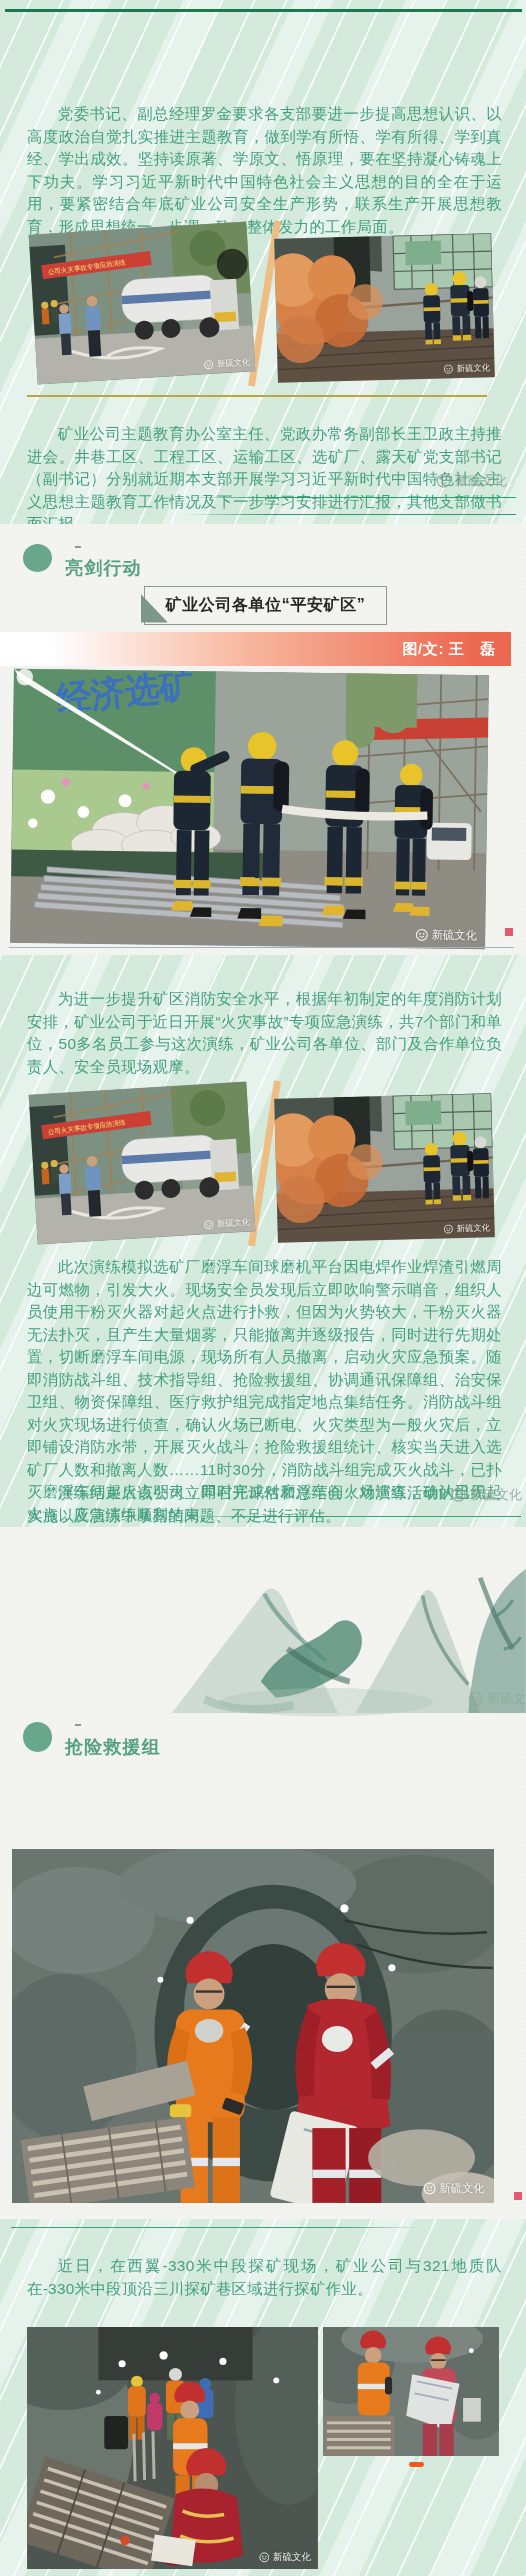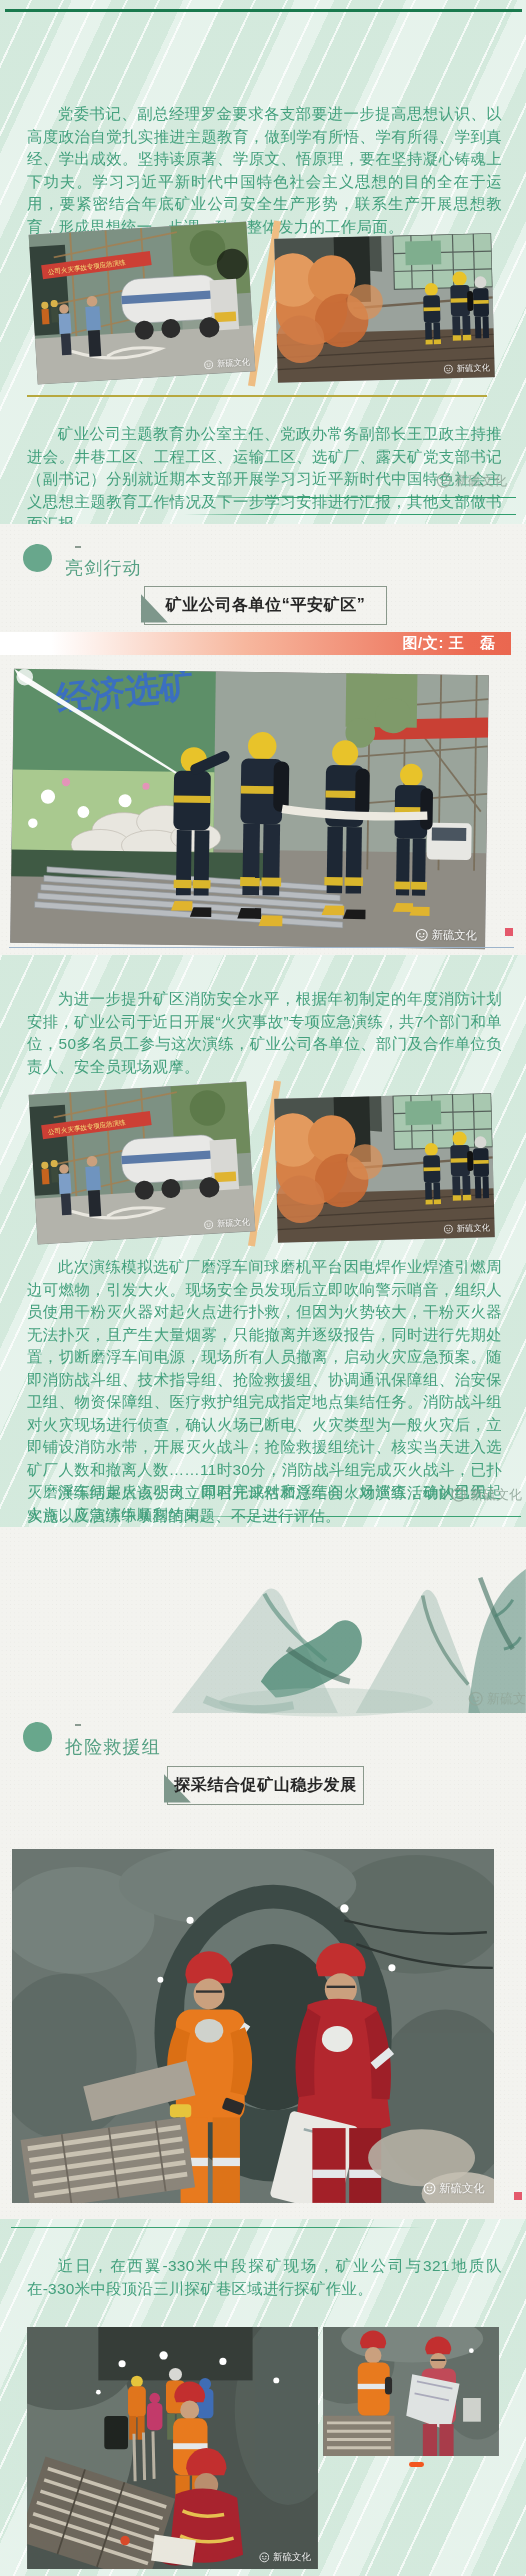--- a/index.html
+++ b/index.html
@@ -15,26 +15,26 @@
   .paper{position:absolute;left:0;width:526px;background-color:#f3f3ef;
     background-image:radial-gradient(rgba(60,60,55,.05) 0.6px, rgba(0,0,0,0) 0.8px);
     background-size:4.2px 4.2px;}
   .hline{position:absolute;height:1.2px;}
   .snap{position:absolute;overflow:hidden;background:#888;}
   .snap svg{display:block;}
   .wm{position:absolute;display:flex;align-items:center;gap:3.6px;font-size:13px;white-space:nowrap;}
   .wm.gray{color:#93a89b;opacity:.9;}
   .wm.white{color:#ffffff;opacity:.92;text-shadow:0 0 2.4px rgba(0,0,0,.35);font-size:11.3px;}
   .sec-ellipse{position:absolute;width:28.5px;height:28px;border-radius:50%;background:#68a78c;transform:rotate(-8deg);}
-  .sec-label{position:absolute;font-size:18px;font-weight:normal;color:#55a083;letter-spacing:1.2px;}
+  .sec-label{position:absolute;font-size:18px;font-weight:bold;color:#55a083;letter-spacing:1.2px;}
   .titlebox{position:absolute;border:0.6px solid #8a998c;display:flex;align-items:center;justify-content:center;}
   .titlebox .tri{position:absolute;left:-4.2px;top:7.1px;width:27px;height:28.5px;background:#7e978b;
     clip-path:polygon(0 0,100% 100%,0 100%);}
   .titlebox .ttl{font-size:16px;font-weight:bold;color:#262626;letter-spacing:0.6px;position:relative;}
-  .banner{position:absolute;left:0;width:511px;height:23px;
+  .banner{position:absolute;left:0;width:511px;height:34px;
     background:linear-gradient(90deg,#ffffff 0%,#ffffff 10%,#f7b79e 48%,#ec6a52 92%,#ea6750 100%);
     display:flex;align-items:center;justify-content:flex-end;}
   .banner span{color:#ffffff;font-weight:bold;font-size:15px;padding-right:15.4px;letter-spacing:0.6px;}
   .redsq{position:absolute;width:7.7px;height:7.7px;background:#e4596b;}
   .wmicon{flex:0 0 auto;}
 </style>
 </head>
 <body>
 
 <div id="page">
@@ -478,24 +478,20 @@
         <circle cx="15.5" cy="10" r="1.6" fill="currentColor"></circle>
         <path d="M7.5 14.5 Q12 18 16.5 14.5" stroke="currentColor" fill="none" stroke-width="1.8"></path>
       </svg>
     <span>新硫文化</span>
   </div>
 
   <div class="sec-ellipse" style="left:22.5px;top:1722px;height:30px;"></div>
   <div class="abs" style="left:75px;top:1724px;width:6px;height:1.8px;background:#8a9a90;"></div>
   <div class="sec-label" style="left:65px;top:1735px;">抢险救援组</div>
 
-  <div class="titlebox" style="left:167px;top:1766px;width:195px;height:37px;">
-    <div class="tri"></div>
-    <div class="ttl">探采结合促矿山稳步发展</div>
-  </div>
 
 
   <div class="snap" style="left:12px;top:1849px;width:482px;height:354px;">
     <svg width="482" height="354" viewBox="0 0 812 596">
       <rect width="812" height="596" fill="#6a7570"></rect>
       <g opacity=".6">
         <ellipse cx="110" cy="120" rx="130" ry="90" fill="#7d8a84"></ellipse>
         <ellipse cx="90" cy="350" rx="120" ry="140" fill="#57635e"></ellipse>
         <ellipse cx="680" cy="110" rx="150" ry="100" fill="#59655f"></ellipse>
         <ellipse cx="730" cy="420" rx="120" ry="150" fill="#505c57"></ellipse>

